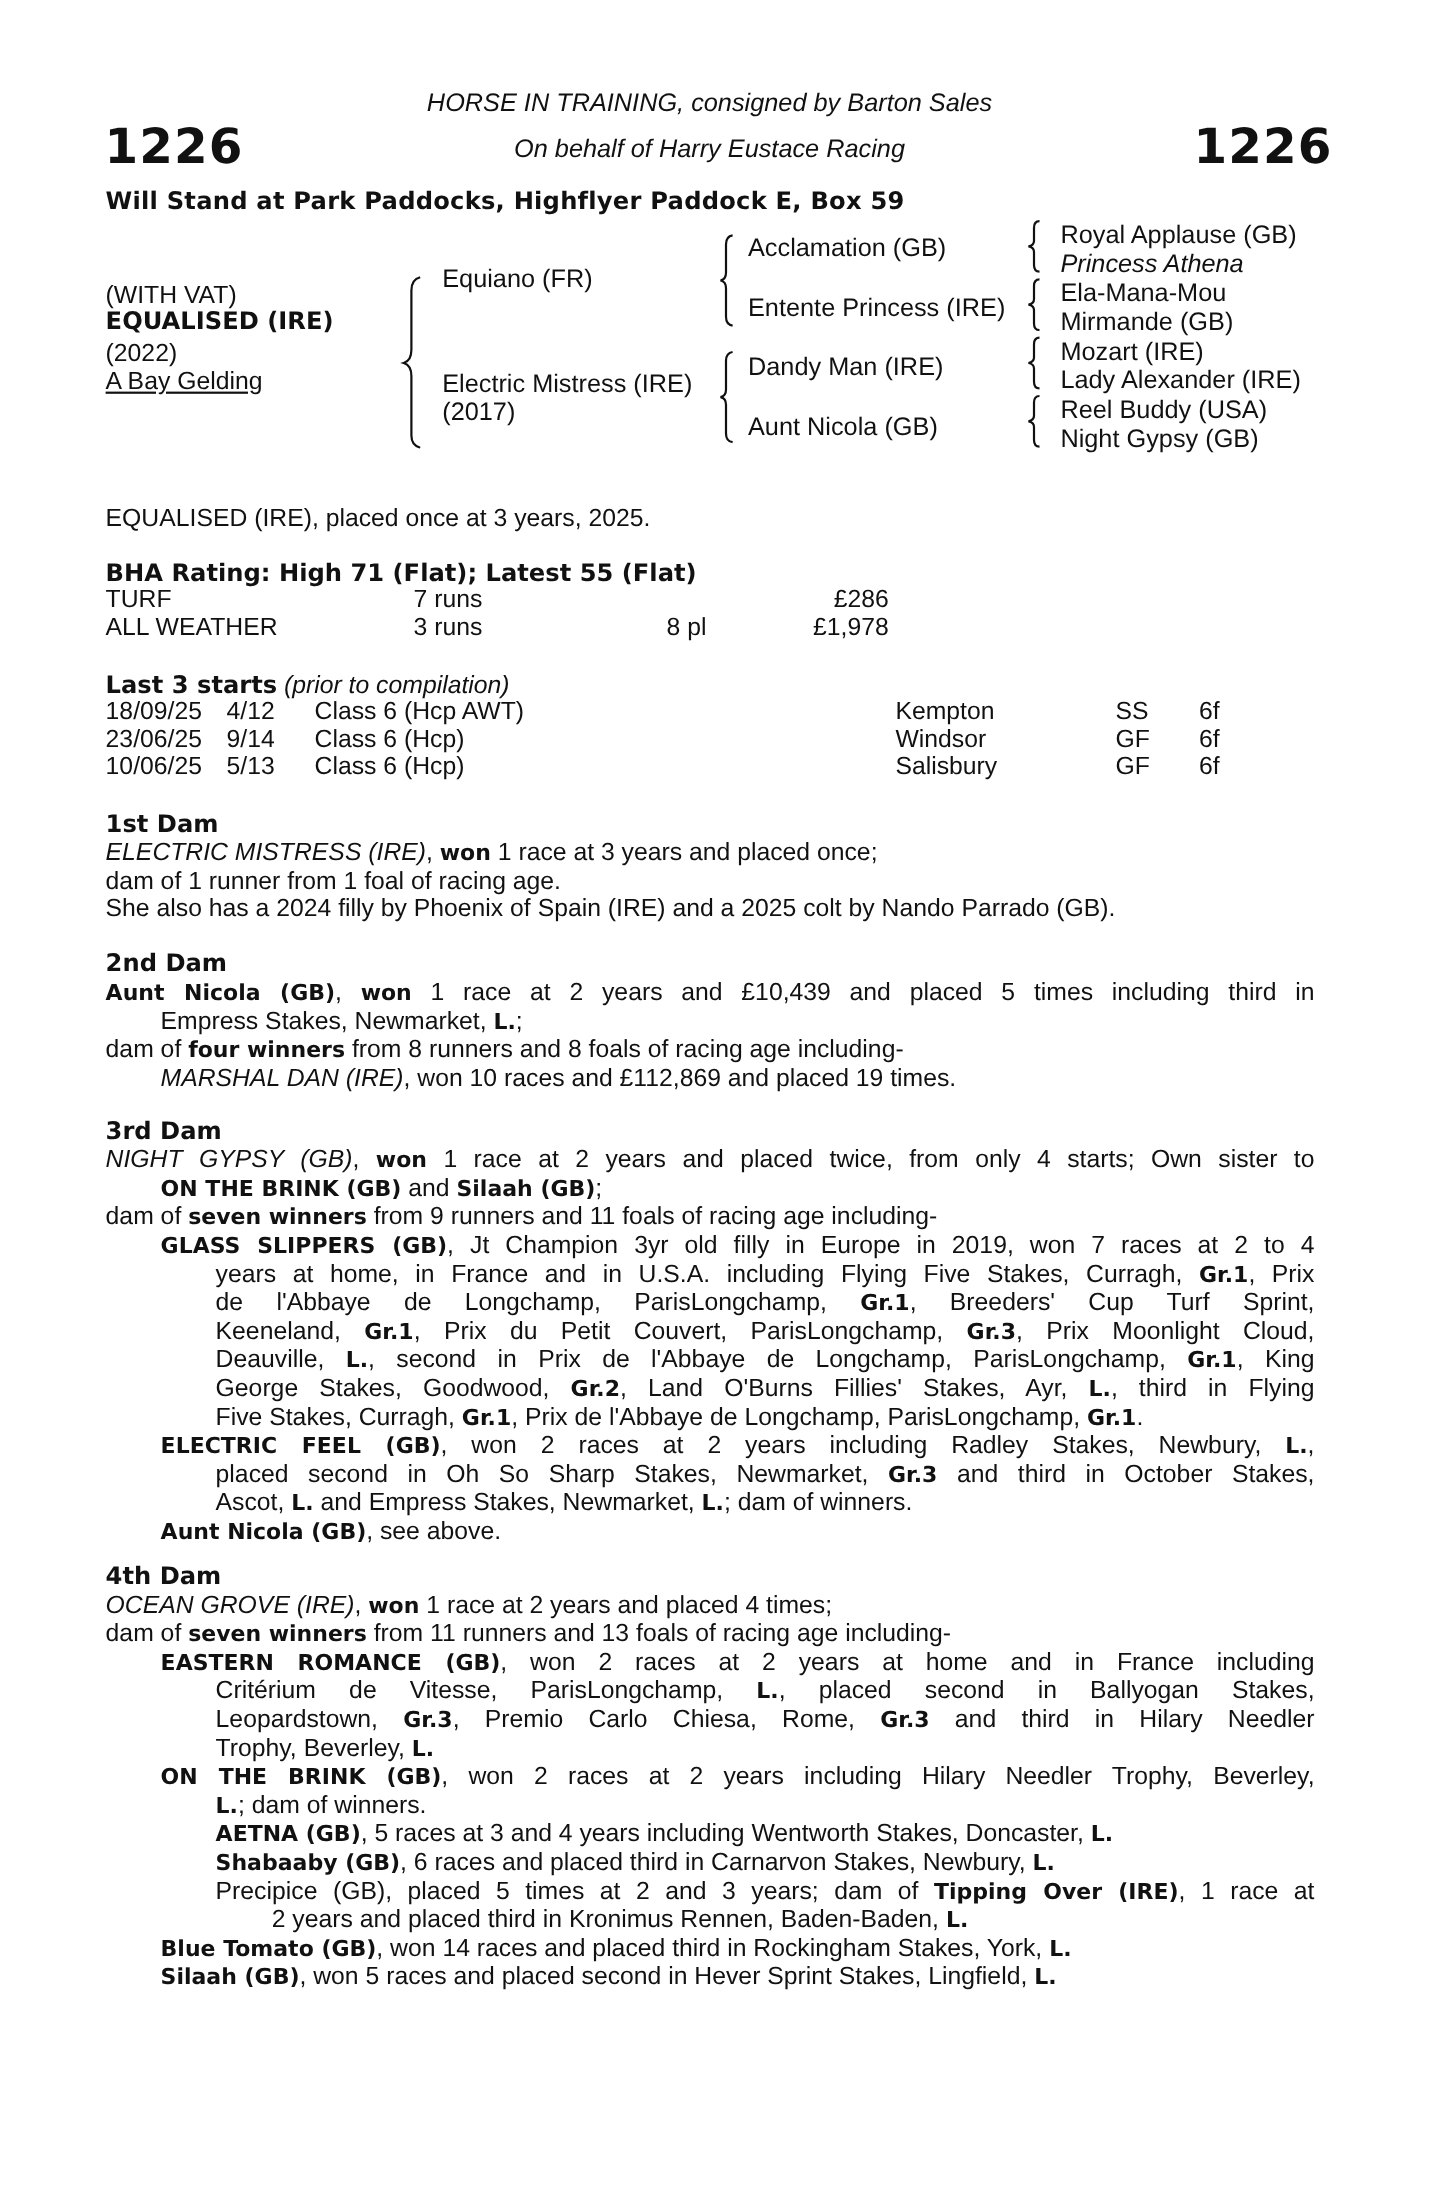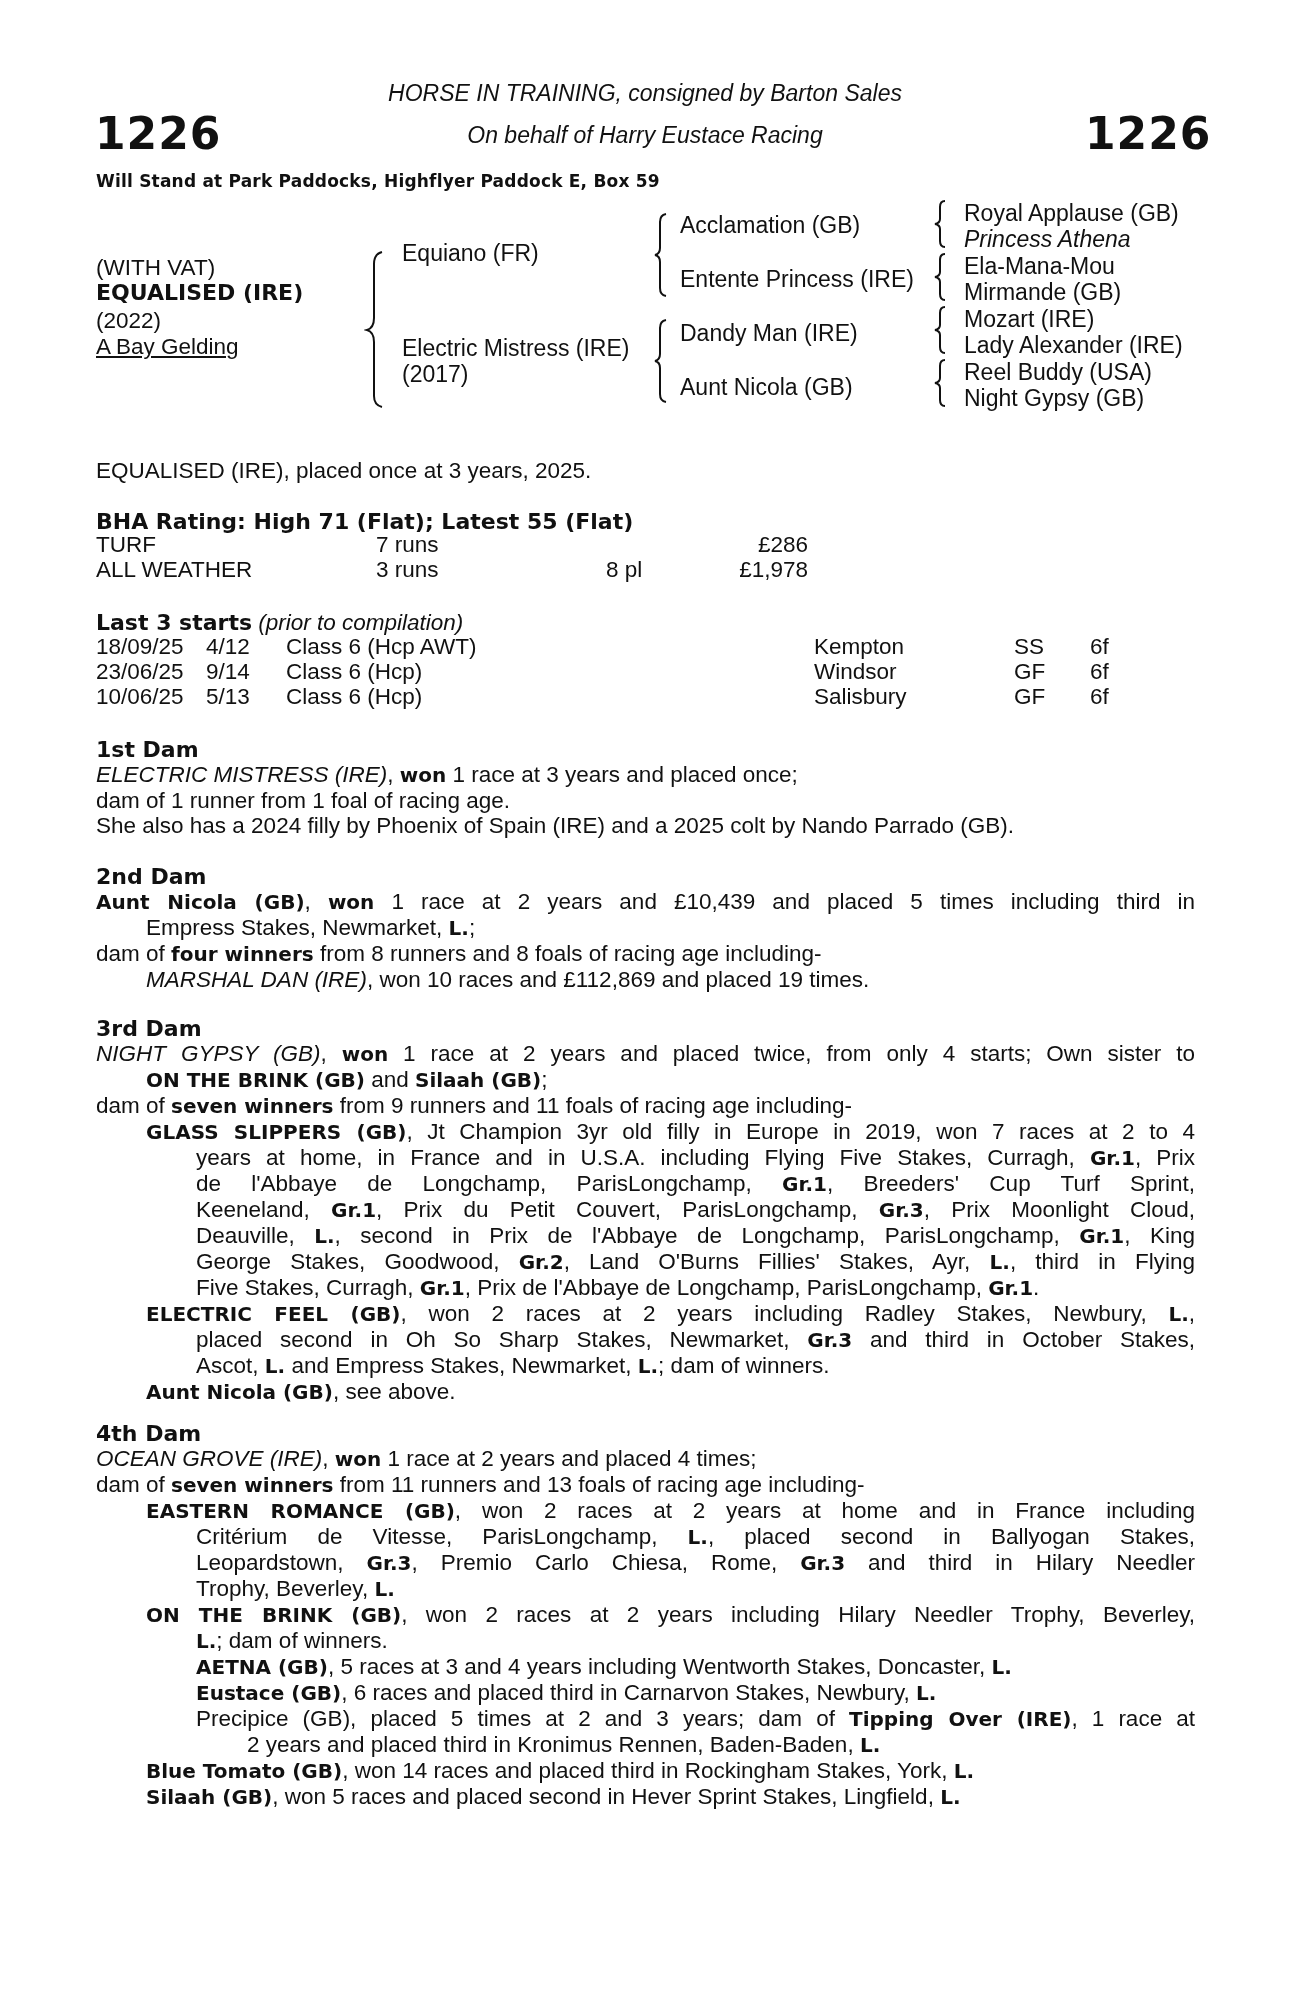--- a/index.html
+++ b/index.html
@@ -2,21 +2,21 @@
 <html><head>
 <meta charset="utf-8">
 <style>
   html, body { margin: 0; padding: 0; background: #ffffff; }
   body { width: 1315px; height: 2000px; position: relative; color: #111111;
          font-family: "Liberation Sans", sans-serif; overflow: hidden; }
   .abs { position: absolute; white-space: nowrap; }
   .hdr-line { font-style: italic; font-size: 23px; left: 0; width: 1290px; text-align: center; }
   .lot { font-weight: 900; font-size: 44px; letter-spacing: 1px; font-family: "DejaVu Sans", sans-serif; }
   .heavy { font-weight: 900; font-family: "DejaVu Sans", sans-serif; }
-  .stand { font-weight: bold; font-size: 17px; font-family: "DejaVu Sans", sans-serif; letter-spacing: 0.2px; }
+  .stand { font-weight: bold; font-size: 22px; font-family: "DejaVu Sans", sans-serif; letter-spacing: 0.2px; }
   .t { font-size: 22.5px; }
   .ped { font-size: 23px; }
   .brace { position: absolute; }
   .brace svg { display: block; }
   .section-head { font-weight: bold; font-size: 22px; font-family: "DejaVu Sans", sans-serif; }
   .para { position: absolute; left: 96px; width: 1099px; font-size: 22.5px; line-height: 25px; }
   .line { display: block; white-space: nowrap; }
   .just { display: block; text-align: justify; text-align-last: justify; white-space: normal; }
   .ind1 { padding-left: 50px; }
   .ind2 { padding-left: 100px; }
@@ -175,18 +175,18 @@
   <span class="line section-head">4th Dam</span>
   <span class="line"><i>OCEAN GROVE (IRE)</i>, <b class="h">won</b><span> 1 race at 2 years and placed 4 times;</span></span>
   <span class="line"><span>dam of </span><b class="h">seven winners</b><span> from 11 runners and 13 foals of racing age including-</span></span>
   <span class="just ind1"><b class="h">EASTERN ROMANCE (GB)</b><span>, won 2 races at 2 years at home and in France including</span></span>
   <span class="just ind2"><span>Critérium de Vitesse, ParisLongchamp, </span><b class="h">L.</b><span>, placed second in Ballyogan Stakes,</span></span>
   <span class="just ind2"><span>Leopardstown, </span><b class="h">Gr.3</b><span>, Premio Carlo Chiesa, Rome, </span><b class="h">Gr.3</b><span> and third in Hilary Needler</span></span>
   <span class="line ind2"><span>Trophy, Beverley, </span><b class="h">L.</b></span>
   <span class="just ind1"><b class="h">ON THE BRINK (GB)</b><span>, won 2 races at 2 years including Hilary Needler Trophy, Beverley,</span></span>
   <span class="line ind2"><b class="h">L.</b><span>; dam of winners.</span></span>
   <span class="line ind2"><b class="h">AETNA (GB)</b><span>, 5 races at 3 and 4 years including Wentworth Stakes, Doncaster, </span><b class="h">L.</b></span>
-  <span class="line ind2"><b class="h">Eustace (GB)</b><span>, 6 races and placed third in Carnarvon Stakes, Newbury, </span><b class="h">L.</b></span>
+  <span class="line ind2"><b class="h">Shabaaby (GB)</b><span>, 6 races and placed third in Carnarvon Stakes, Newbury, </span><b class="h">L.</b></span>
   <span class="just ind2"><span>Precipice (GB), placed 5 times at 2 and 3 years; dam of </span><b class="h">Tipping Over (IRE)</b><span>, 1 race at</span></span>
   <span class="line ind3"><span>2 years and placed third in Kronimus Rennen, Baden-Baden, </span><b class="h">L.</b></span>
   <span class="line ind1"><b class="h">Blue Tomato (GB)</b><span>, won 14 races and placed third in Rockingham Stakes, York, </span><b class="h">L.</b></span>
   <span class="line ind1"><b class="h">Silaah (GB)</b><span>, won 5 races and placed second in Hever Sprint Stakes, Lingfield, </span><b class="h">L.</b></span>
 </div>
 
 </body></html>

